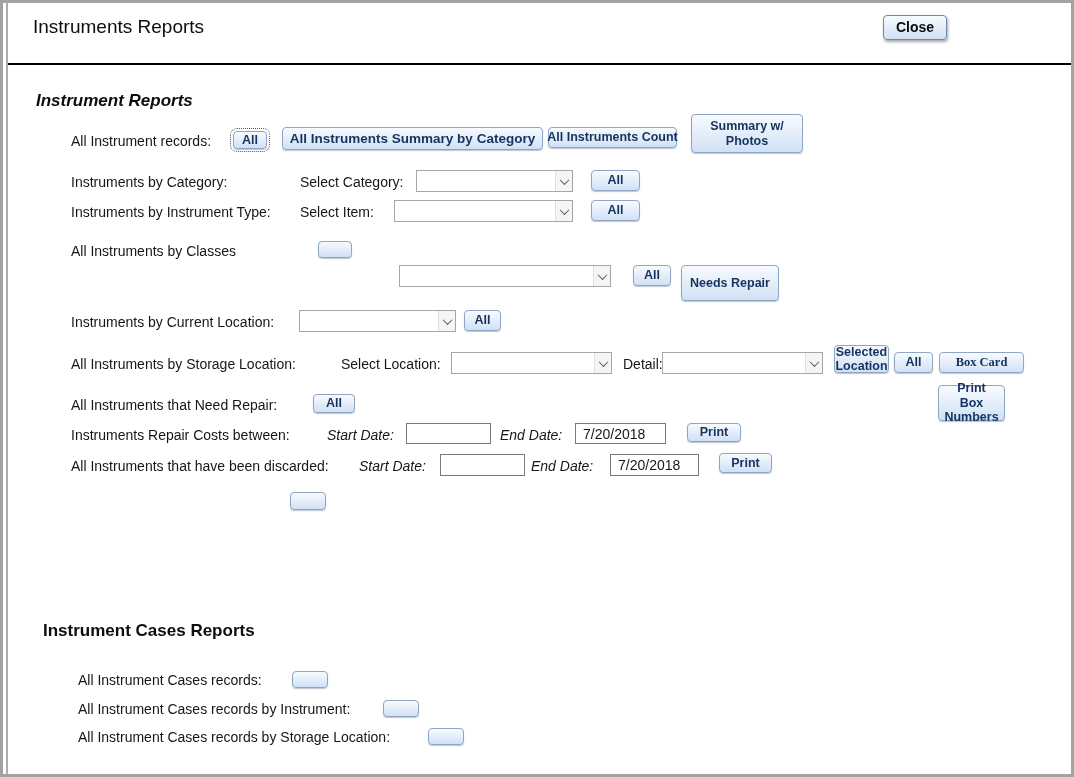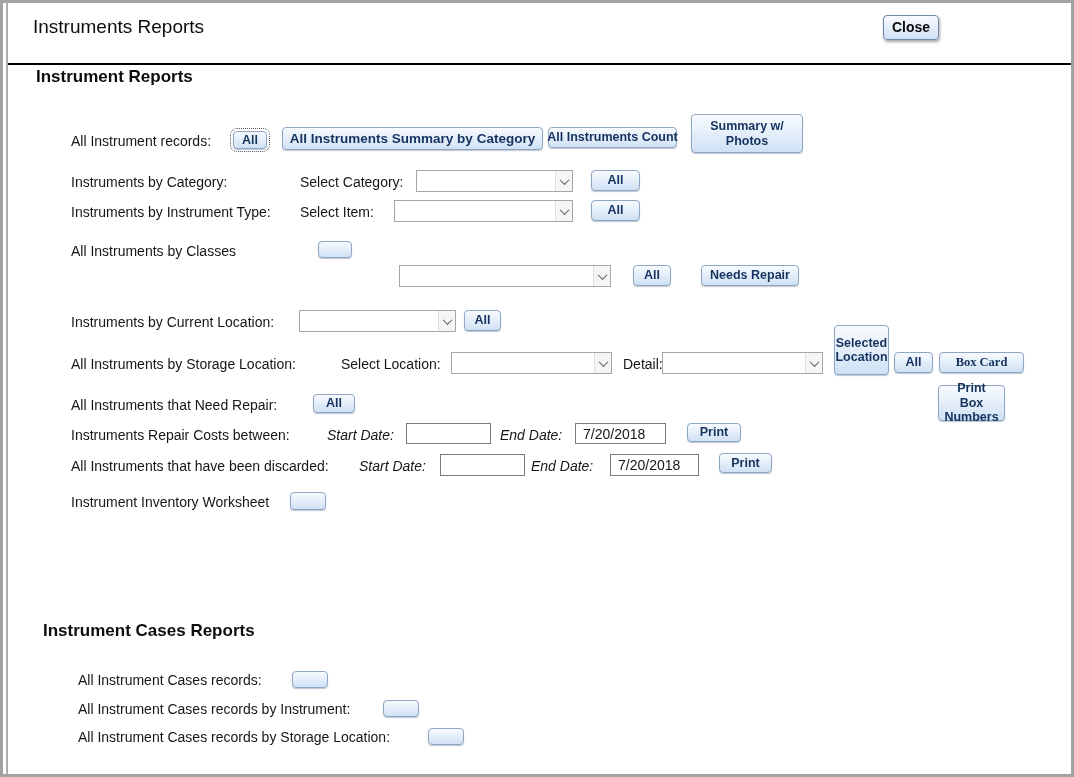--- a/index.html
+++ b/index.html
@@ -42,24 +42,24 @@
     font-family:inherit; font-size:14px; color:#161616; padding:0 7px;
   }
 </style>
 </head>
 <body>
 
 <div class="window">
   <div class="left-rule"></div>
 
   <div class="h1" style="left:30px; top:13px;">Instruments Reports</div>
-  <button class="btn close-btn" style="left:880px; top:12px; width:56px; height:25px;">Close</button>
+  <button class="btn close-btn" style="left:880px; top:12px; width:64px; height:25px;">Close</button>
   <div class="divider"></div>
 
-  <div class="h2" style="left:33px; top:64px;">Instrument Reports</div>
+  <div class="h2" style="left:33px; top:88px;font-style:italic;">Instrument Reports</div>
 
   <div class="lbl" style="left:68px; top:129px;">All Instrument records:</div>
   <button class="btn focus-dotted" style="left:230px; top:128px; width:34px; height:18px;">All</button>
   <button class="btn" style="left:279px; top:124px; width:261px; height:23px; font-size:13.5px;">All Instruments Summary by Category</button>
   <button class="btn" style="left:545px; top:124px; width:129px; height:21px;">All Instruments Count</button>
   <button class="btn multiline" style="left:688px; top:111px; width:112px; height:39px; padding:2px 14px;">Summary w/ Photos</button>
 
   <div class="lbl" style="left:68px; top:170px;">Instruments by Category:</div>
   <div class="lbl" style="left:297px; top:170px;">Select Category:</div>
   <div class="combo" style="left:413px; top:167px; width:157px; height:22px;">
@@ -83,21 +83,21 @@
   <div class="lbl" style="left:68px; top:239px;">All Instruments by Classes</div>
   <button class="btn" style="left:315px; top:238px; width:34px; height:17px;"></button>
 
   <div class="combo" style="left:396px; top:262px; width:212px; height:22px;">
     <span class="combo-value"></span>
     <span class="arrow">
         <span class="chev"></span>
       </span>
   </div>
   <button class="btn" style="left:630px; top:262px; width:38px; height:21px;">All</button>
-  <button class="btn" style="left:678px; top:262px; width:98px; height:21px;margin-left:20px;">Needs Repair</button>
+  <button class="btn" style="left:678px; top:262px; width:98px; height:36px;">Needs Repair</button>
 
   <div class="lbl" style="left:68px; top:310px;">Instruments by Current Location:</div>
   <div class="combo" style="left:296px; top:307px; width:157px; height:22px;">
     <span class="combo-value"></span>
     <span class="arrow">
         <span class="chev"></span>
       </span>
   </div>
   <button class="btn" style="left:461px; top:307px; width:37px; height:21px;">All</button>
 
@@ -109,21 +109,21 @@
         <span class="chev"></span>
       </span>
   </div>
   <div class="lbl" style="left:620px; top:352px;">Detail:</div>
   <div class="combo" style="left:659px; top:349px; width:161px; height:22px;">
     <span class="combo-value"></span>
     <span class="arrow">
         <span class="chev"></span>
       </span>
   </div>
-  <button class="btn multiline" style="left:831px; top:322px; width:55px; height:50px; padding:2px 6px;">Selected Location</button>
+  <button class="btn multiline" style="left:831px; top:342px; width:55px; height:28px; padding:2px 6px;">Selected Location</button>
   <button class="btn" style="left:891px; top:349px; width:39px; height:21px;">All</button>
   <button class="btn" style="left:936px; top:349px; width:85px; height:21px;font-family:Liberation Serif, serif;">Box Card</button>
   <button class="btn multiline" style="left:935px; top:382px; width:67px; height:36px; padding:2px 6px;">Print Box Numbers</button>
 
   <div class="lbl" style="left:68px; top:393px;">All Instruments that Need Repair:</div>
   <button class="btn" style="left:310px; top:391px; width:42px; height:19px;">All</button>
 
   <div class="lbl" style="left:68px; top:423px;">Instruments Repair Costs between:</div>
   <div class="lbl ital" style="left:324px; top:423px;">Start Date:</div>
   <input class="txt" style="left: 403px; top: 420px; width: 85px; height: 21px;" type="text" value="">
@@ -131,21 +131,20 @@
   <input class="txt" style="left: 572px; top: 420px; width: 91px; height: 21px;" type="text" value="7/20/2018">
   <button class="btn" style="left:684px; top:420px; width:54px; height:19px;">Print</button>
 
   <div class="lbl" style="left:68px; top:454px;">All Instruments that have been discarded:</div>
   <div class="lbl ital" style="left:356px; top:454px;">Start Date:</div>
   <input class="txt" style="left: 437px; top: 451px; width: 85px; height: 22px;" type="text" value="">
   <div class="lbl ital" style="left:528px; top:454px;">End Date:</div>
   <input class="txt" style="left: 607px; top: 451px; width: 89px; height: 22px;" type="text" value="7/20/2018">
   <button class="btn" style="left:716px; top:450px; width:53px; height:20px;">Print</button>
 
-  <div class="lbl" style="left:68px; top:490px;">Instrument Inventory Worksheet</div>
   <button class="btn" style="left:287px; top:489px; width:36px; height:18px;"></button>
 
   <div class="h2" style="left:40px; top:618px;">Instrument Cases Reports</div>
 
   <div class="lbl" style="left:75px; top:668px;">All Instrument Cases records:</div>
   <button class="btn" style="left:289px; top:668px; width:36px; height:17px;"></button>
 
   <div class="lbl" style="left:75px; top:697px;">All Instrument Cases records by Instrument:</div>
   <button class="btn" style="left:380px; top:697px; width:36px; height:17px;"></button>
 

